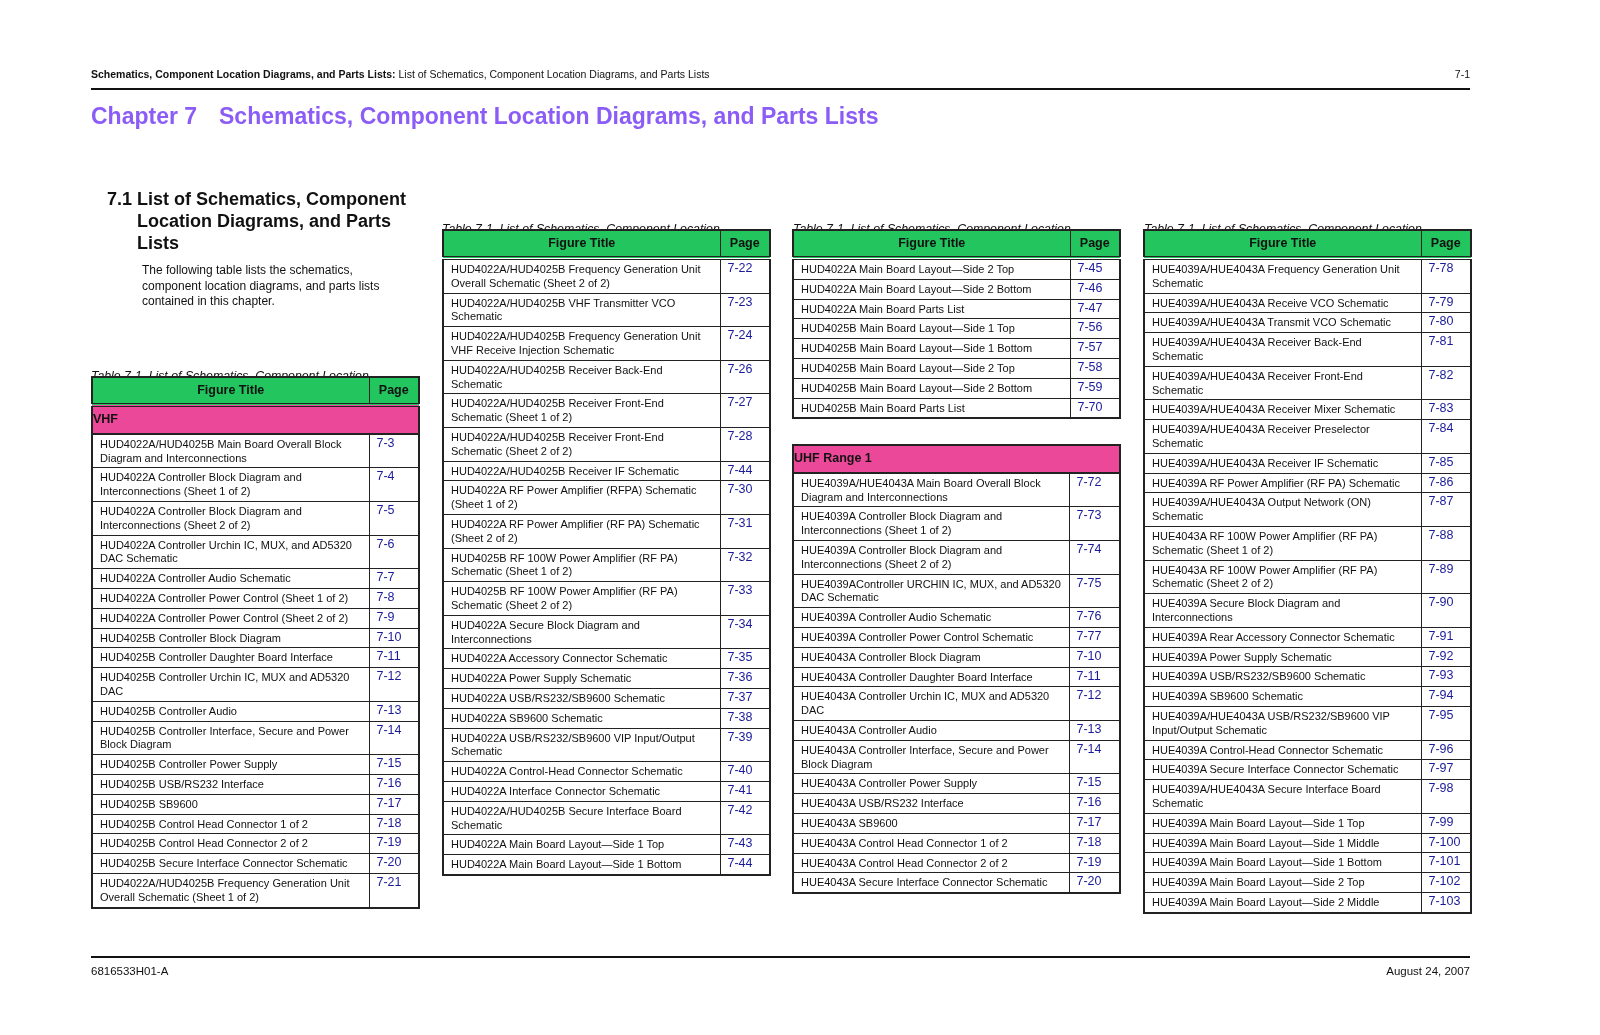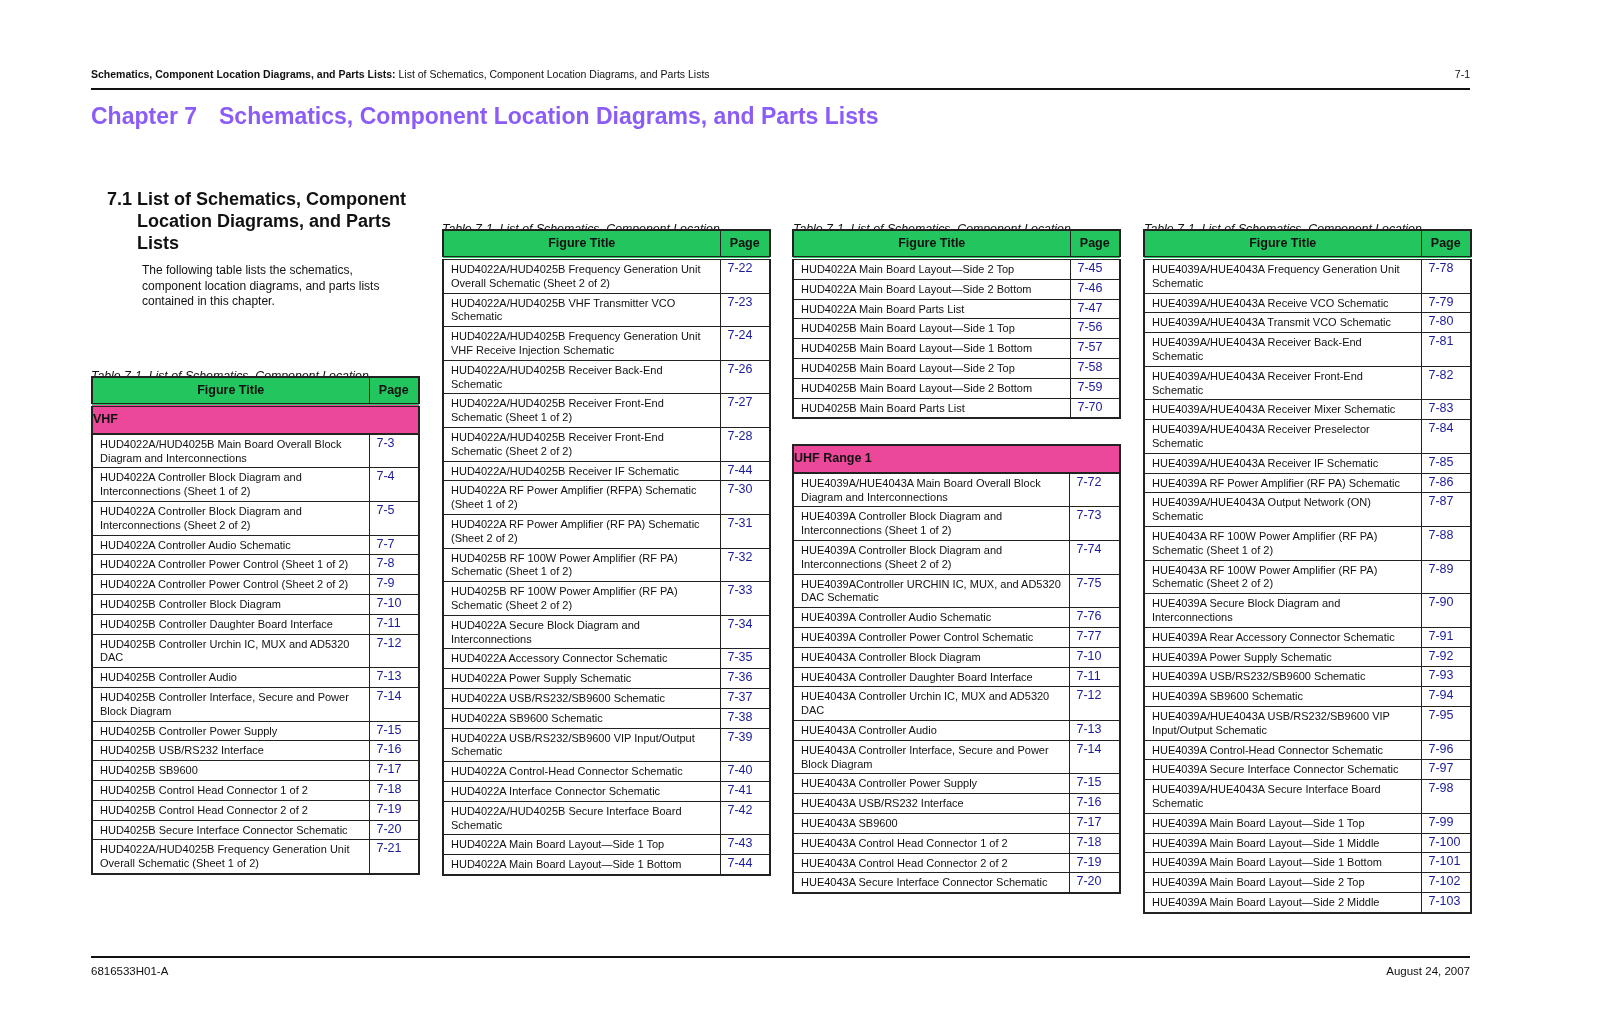--- a/index.html
+++ b/index.html
@@ -99,20 +99,24 @@
       </tr>
       <tr>
         <td class="title">HUD4022A Controller Block Diagram and Interconnections (Sheet 1 of 2)</td>
         <td class="page">7-4</td>
       </tr>
       <tr>
         <td class="title">HUD4022A Controller Block Diagram and Interconnections (Sheet 2 of 2)</td>
         <td class="page">7-5</td>
       </tr>
       <tr>
+        <td class="title">HUD4022A Controller Urchin IC, MUX, and AD5320 DAC Schematic</td>
+        <td class="page">7-6</td>
+      </tr>
+      <tr>
         <td class="title">HUD4022A Controller Audio Schematic</td>
         <td class="page">7-7</td>
       </tr>
       <tr>
         <td class="title">HUD4022A Controller Power Control (Sheet 1 of 2)</td>
         <td class="page">7-8</td>
       </tr>
       <tr>
         <td class="title">HUD4022A Controller Power Control (Sheet 2 of 2)</td>
         <td class="page">7-9</td>

